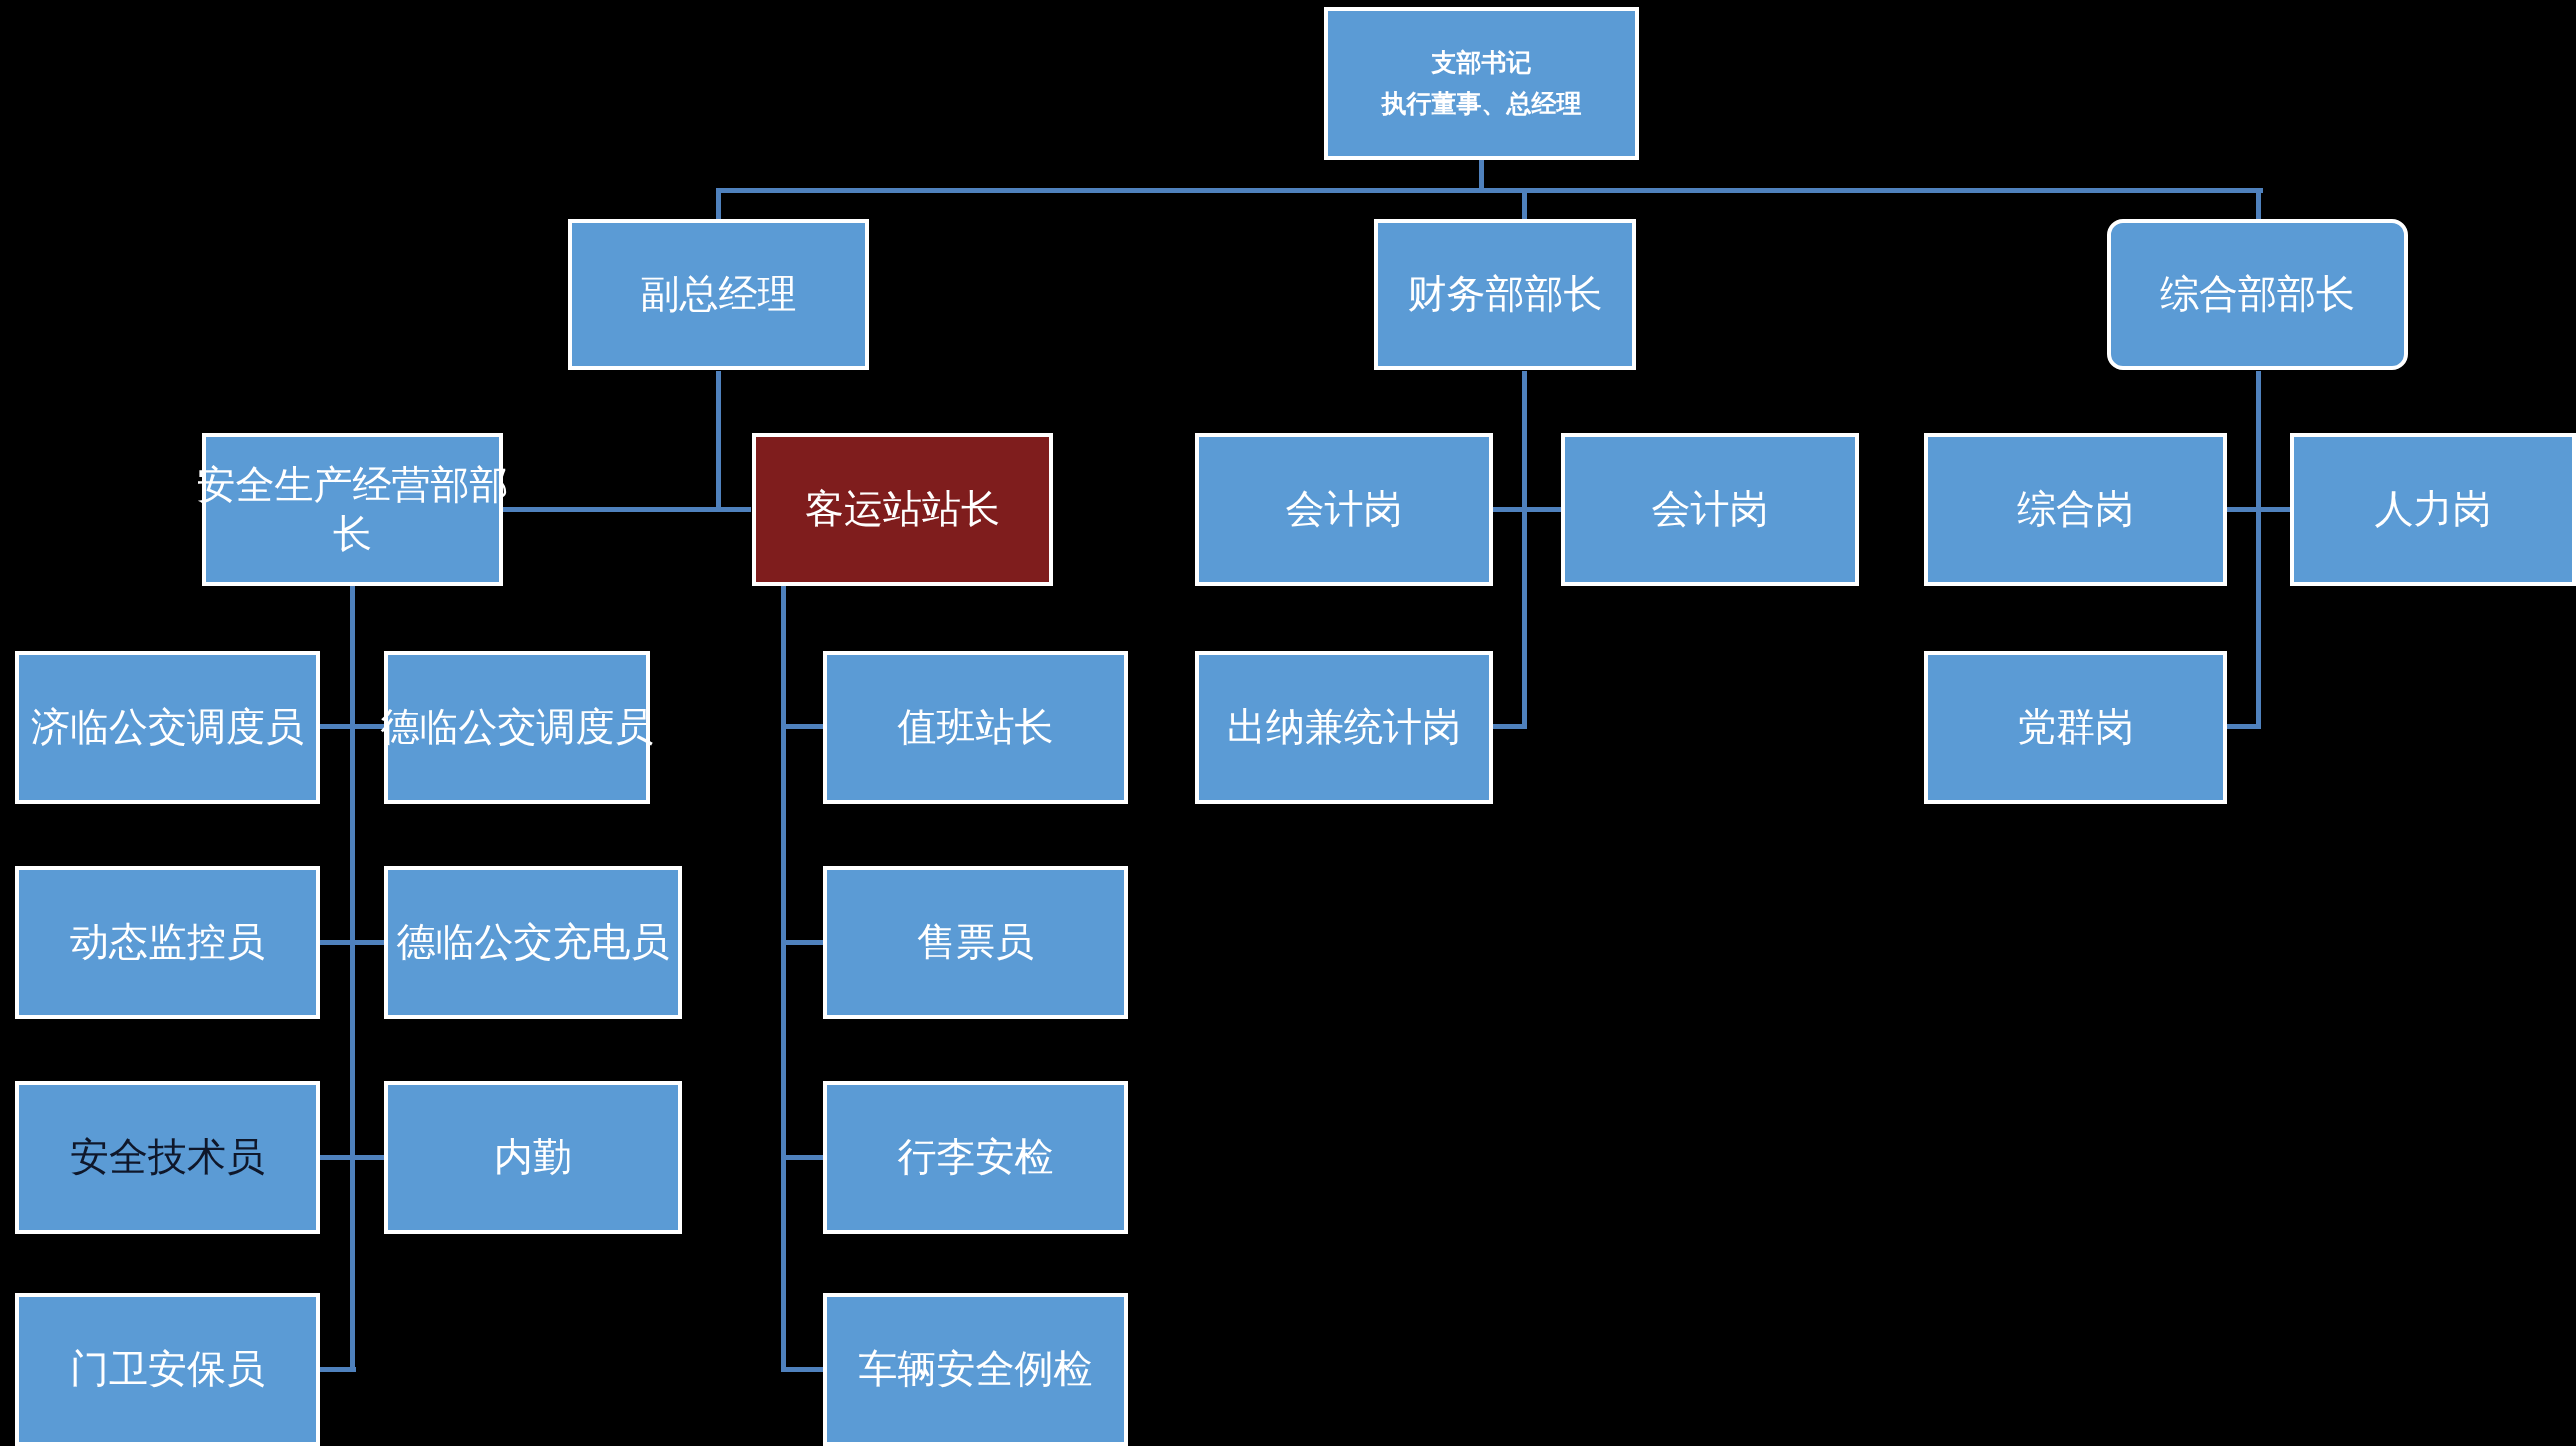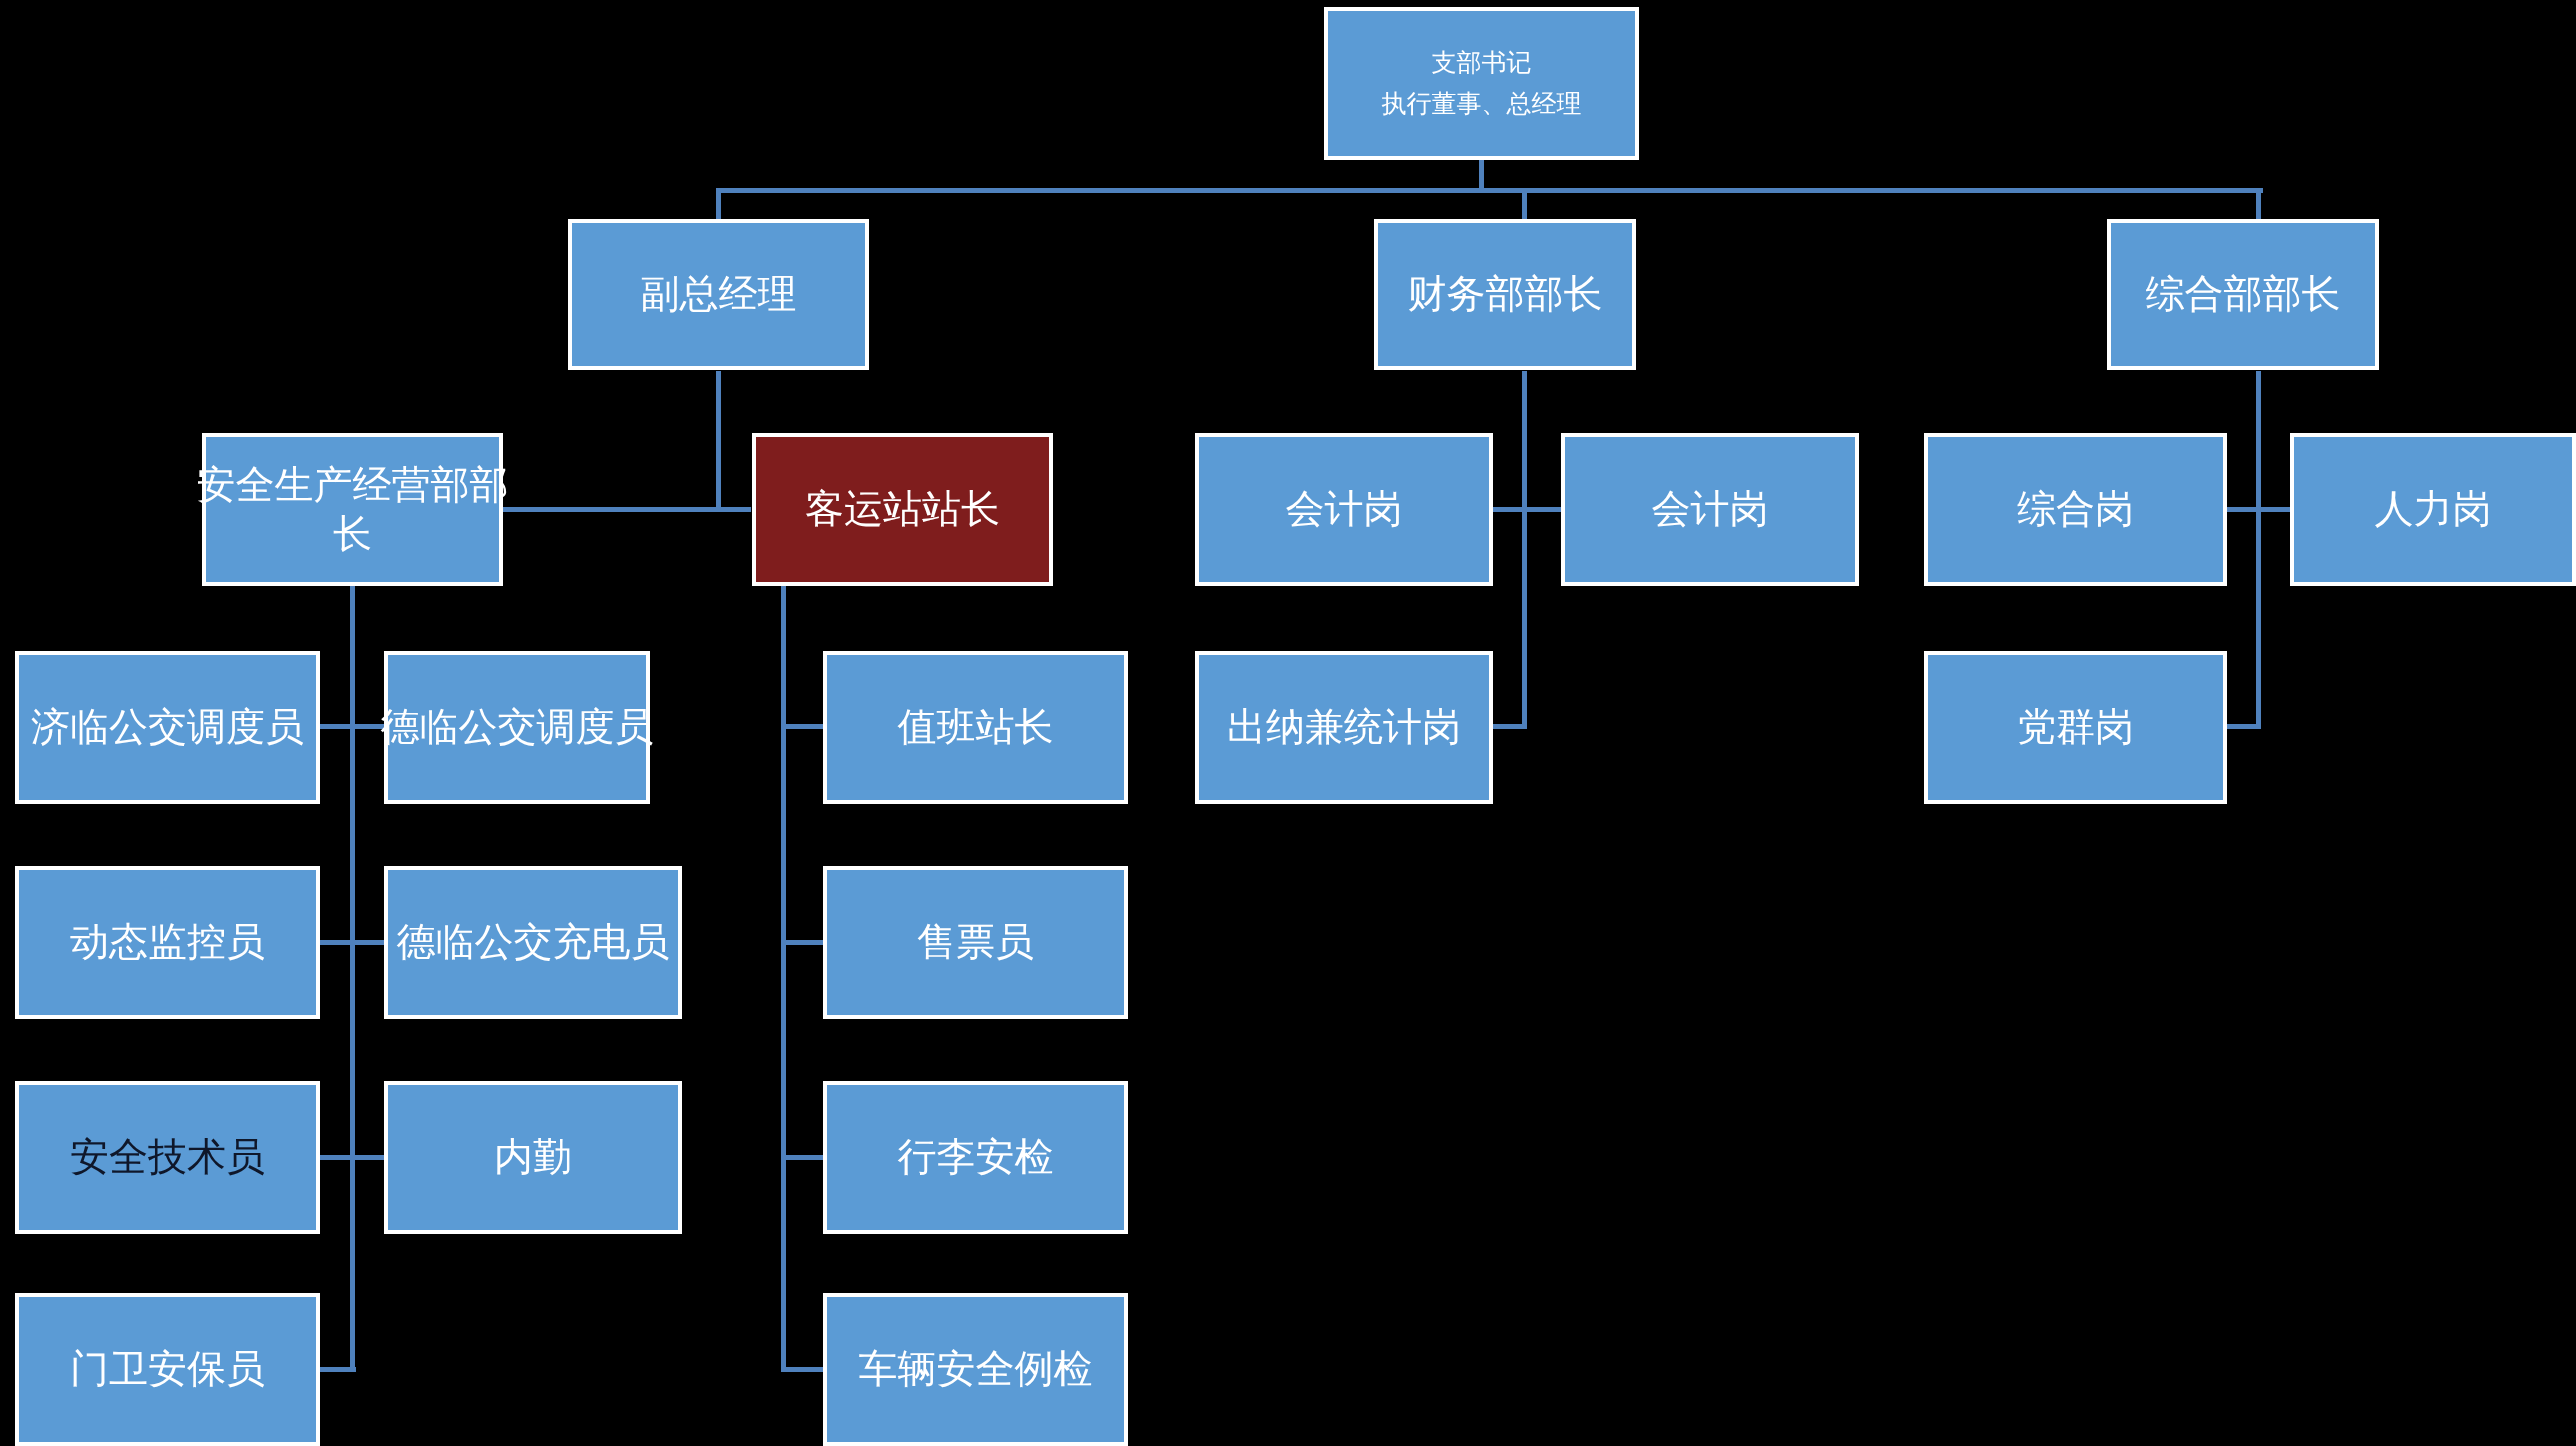--- a/index.html
+++ b/index.html
@@ -25,20 +25,21 @@
     flex-direction: column;
     align-items: center;
     justify-content: center;
     text-align: center;
     font-size: 39px;
     line-height: 1.25;
   }
   .node.small {
     font-size: 25px;
     row-gap: 10px;
+    font-weight: bold;
   }
   .node-line {
     white-space: nowrap;
   }
   .connector {
     position: absolute;
     background: #4F81BD;
   }
 </style>
 </head>
@@ -71,21 +72,21 @@
     <div class="node small" style="left: 1324px; top: 6.6px; width: 315px; height: 153px; background: rgb(91, 155, 213); border-color: rgb(255, 255, 255); color: rgb(255, 255, 255);">
       <div class="node-line">支部书记</div>
       <div class="node-line">执行董事、总经理</div>
     </div>
     <div class="node" style="left: 568px; top: 219px; width: 301px; height: 151px; background: rgb(91, 155, 213); border-color: rgb(255, 255, 255); color: rgb(255, 255, 255);">
       <div class="node-line">副总经理</div>
     </div>
     <div class="node" style="left: 1374px; top: 219px; width: 262px; height: 151px; background: rgb(91, 155, 213); border-color: rgb(255, 255, 255); color: rgb(255, 255, 255);">
       <div class="node-line">财务部部长</div>
     </div>
-    <div class="node" style="left: 2107px; top: 219px; width: 272px; height: 151px; background: rgb(91, 155, 213); border-color: rgb(255, 255, 255); color: rgb(255, 255, 255);">
+    <div class="node" style="left: 2107px; top: 219px; width: 301px; height: 151px; background: rgb(91, 155, 213); border-color: rgb(255, 255, 255); color: rgb(255, 255, 255); border-radius: 16px;">
       <div class="node-line">综合部部长</div>
     </div>
     <div class="node" style="left: 202px; top: 433px; width: 301px; height: 153px; background: rgb(91, 155, 213); border-color: rgb(255, 255, 255); color: rgb(255, 255, 255);">
       <div class="node-line">安全生产经营部部</div>
       <div class="node-line">长</div>
     </div>
     <div class="node" style="left: 752px; top: 433px; width: 301px; height: 153px; background: #7f1d1d; border-color: rgb(255, 255, 255); color: rgb(255, 255, 255);">
       <div class="node-line">客运站站长</div>
     </div>
     <div class="node" style="left: 1195px; top: 433px; width: 298px; height: 153px; background: rgb(91, 155, 213); border-color: rgb(255, 255, 255); color: rgb(255, 255, 255);">

